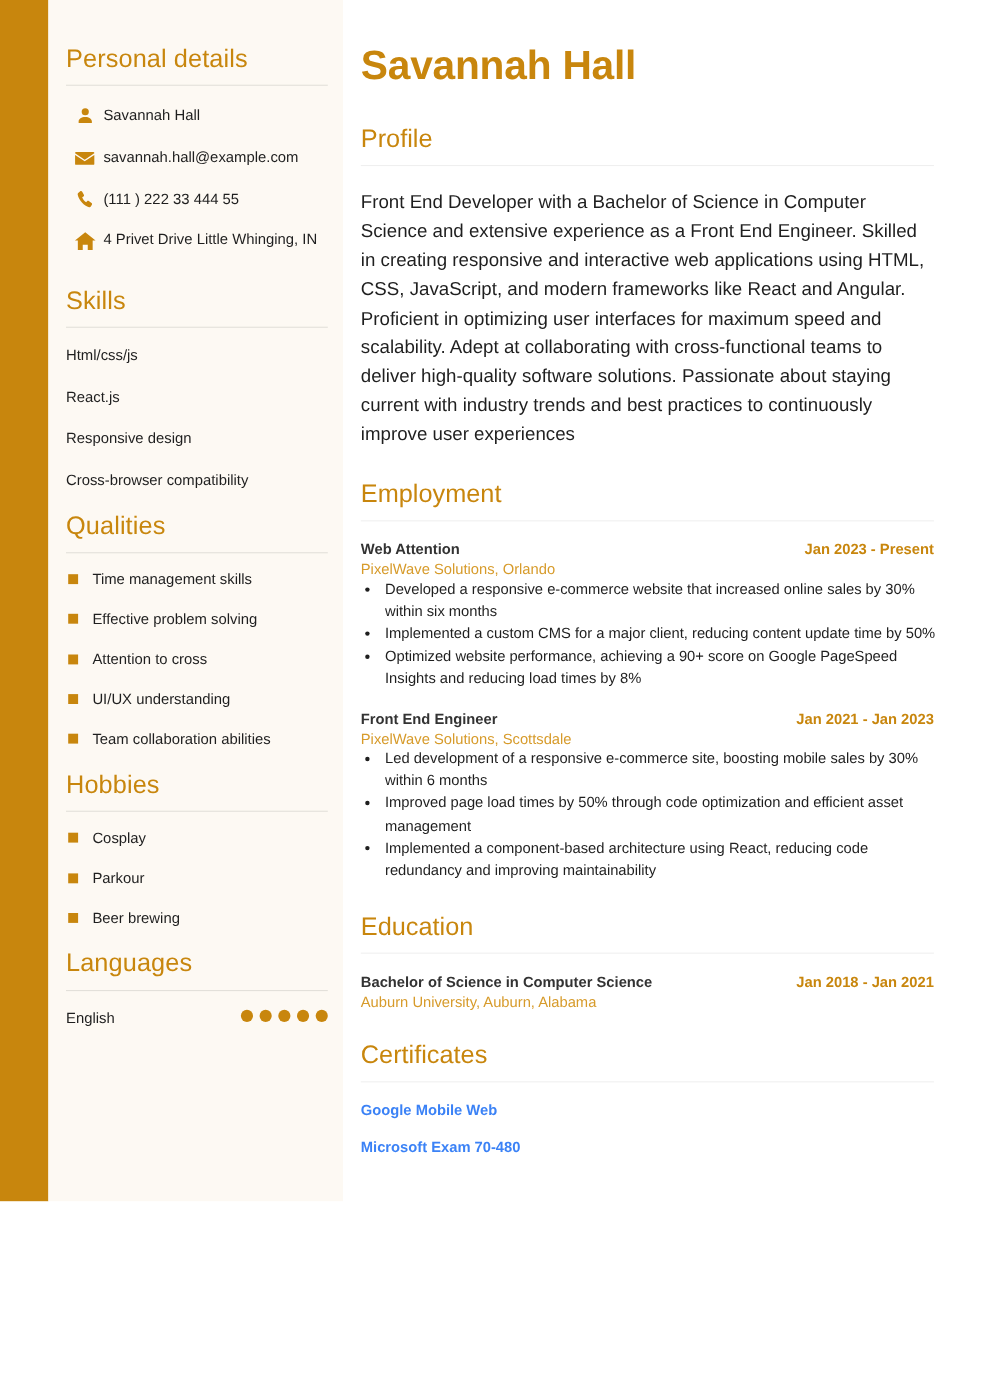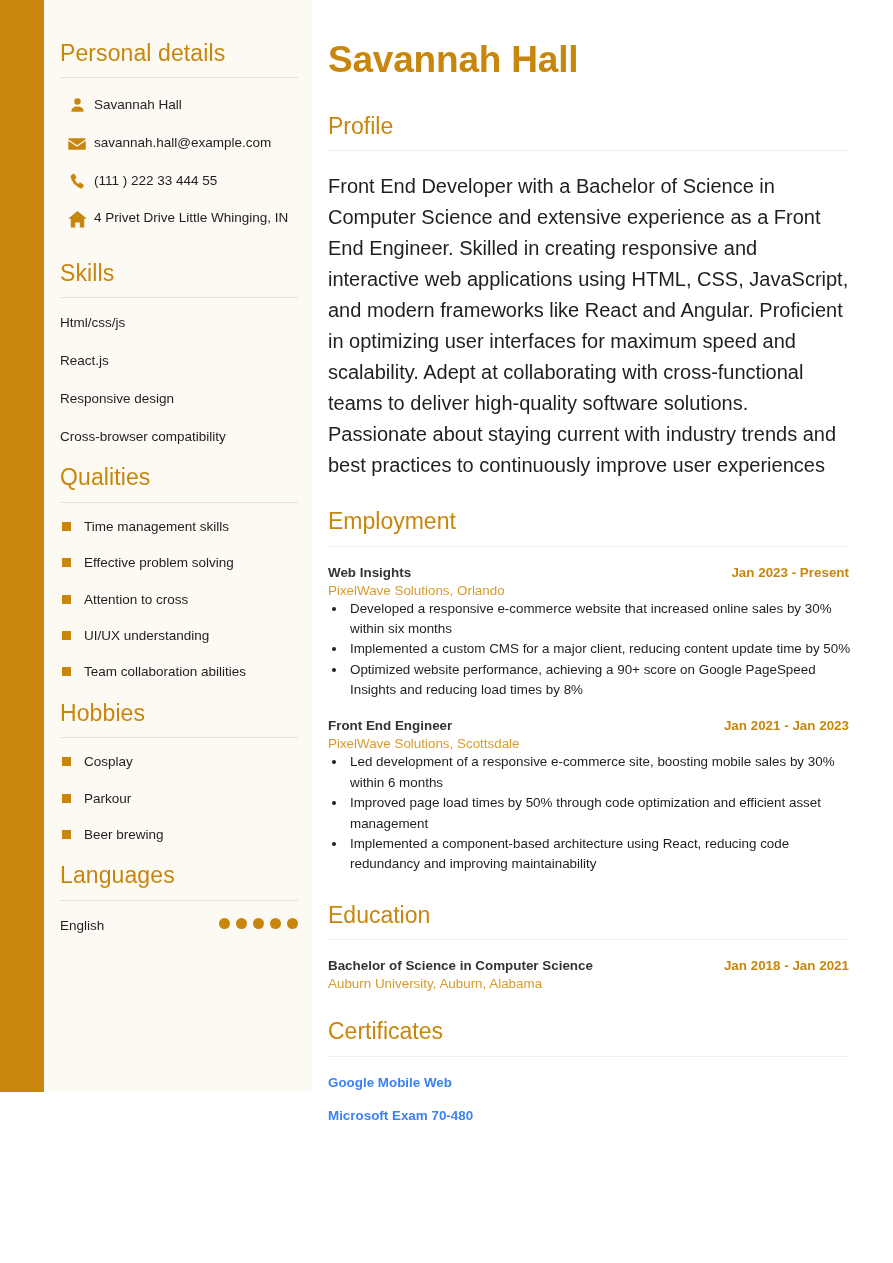--- a/index.html
+++ b/index.html
@@ -62,21 +62,21 @@
   .name-title {
     font-size:37px; font-weight:bold; color:#c8860d;
     letter-spacing:-0.2px; line-height:1.1;
   }
   .main-h {
     font-size:23px; font-weight:400; color:#c8860d; line-height:1.15;
   }
   .main-rule { height:1px; background:#efefef; margin-top:11px; width:521px; }
 
   .profile-text {
-    font-size:20px; color:#1f1f1f; line-height:1.55;
+    font-size:17px; color:#1f1f1f; line-height:1.55;
     margin-top:20px; width:521px;
   }
 
   .job { margin-top:18px; }
   .job-head { display:flex; justify-content:space-between; align-items:baseline; width:521px; }
   .job-title { font-size:13.4px; font-weight:bold; color:#333333; }
   .job-date { font-size:13.4px; font-weight:bold; color:#c8860d; white-space:nowrap; }
   .job-org { font-size:13.4px; color:#d79b2b; margin-top:3px; }
   .job-bullets { margin:1px 0 0 19px; width:505px; }
   .job-bullets li { font-size:13.4px; color:#1f1f1f; line-height:1.52; padding-left:3px; }
@@ -228,21 +228,21 @@
       <div class="main-rule"></div>
       <p class="profile-text">Front End Developer with a Bachelor of Science in Computer Science and extensive experience as a Front End Engineer. Skilled in creating responsive and interactive web applications using HTML, CSS, JavaScript, and modern frameworks like React and Angular. Proficient in optimizing user interfaces for maximum speed and scalability. Adept at collaborating with cross-functional teams to deliver high-quality software solutions. Passionate about staying current with industry trends and best practices to continuously improve user experiences</p>
     </section>
 
     <section class="sec-space">
       <h2 class="main-h">Employment</h2>
       <div class="main-rule"></div>
 
       <div class="job">
         <div class="job-head">
-          <span class="job-title">Web Insights</span>
+          <span class="job-title">Web Attention</span>
           <span class="job-date">Jan 2023 - Present</span>
         </div>
         <div class="job-org">PixelWave Solutions, Orlando</div>
         <ul class="job-bullets">
           <li>Developed a responsive e-commerce website that increased online sales by 30% within six months</li>
           <li>Implemented a custom CMS for a major client, reducing content update time by 50%</li>
           <li>Optimized website performance, achieving a 90+ score on Google PageSpeed Insights and reducing load times by 8%</li>
         </ul>
       </div>
 

